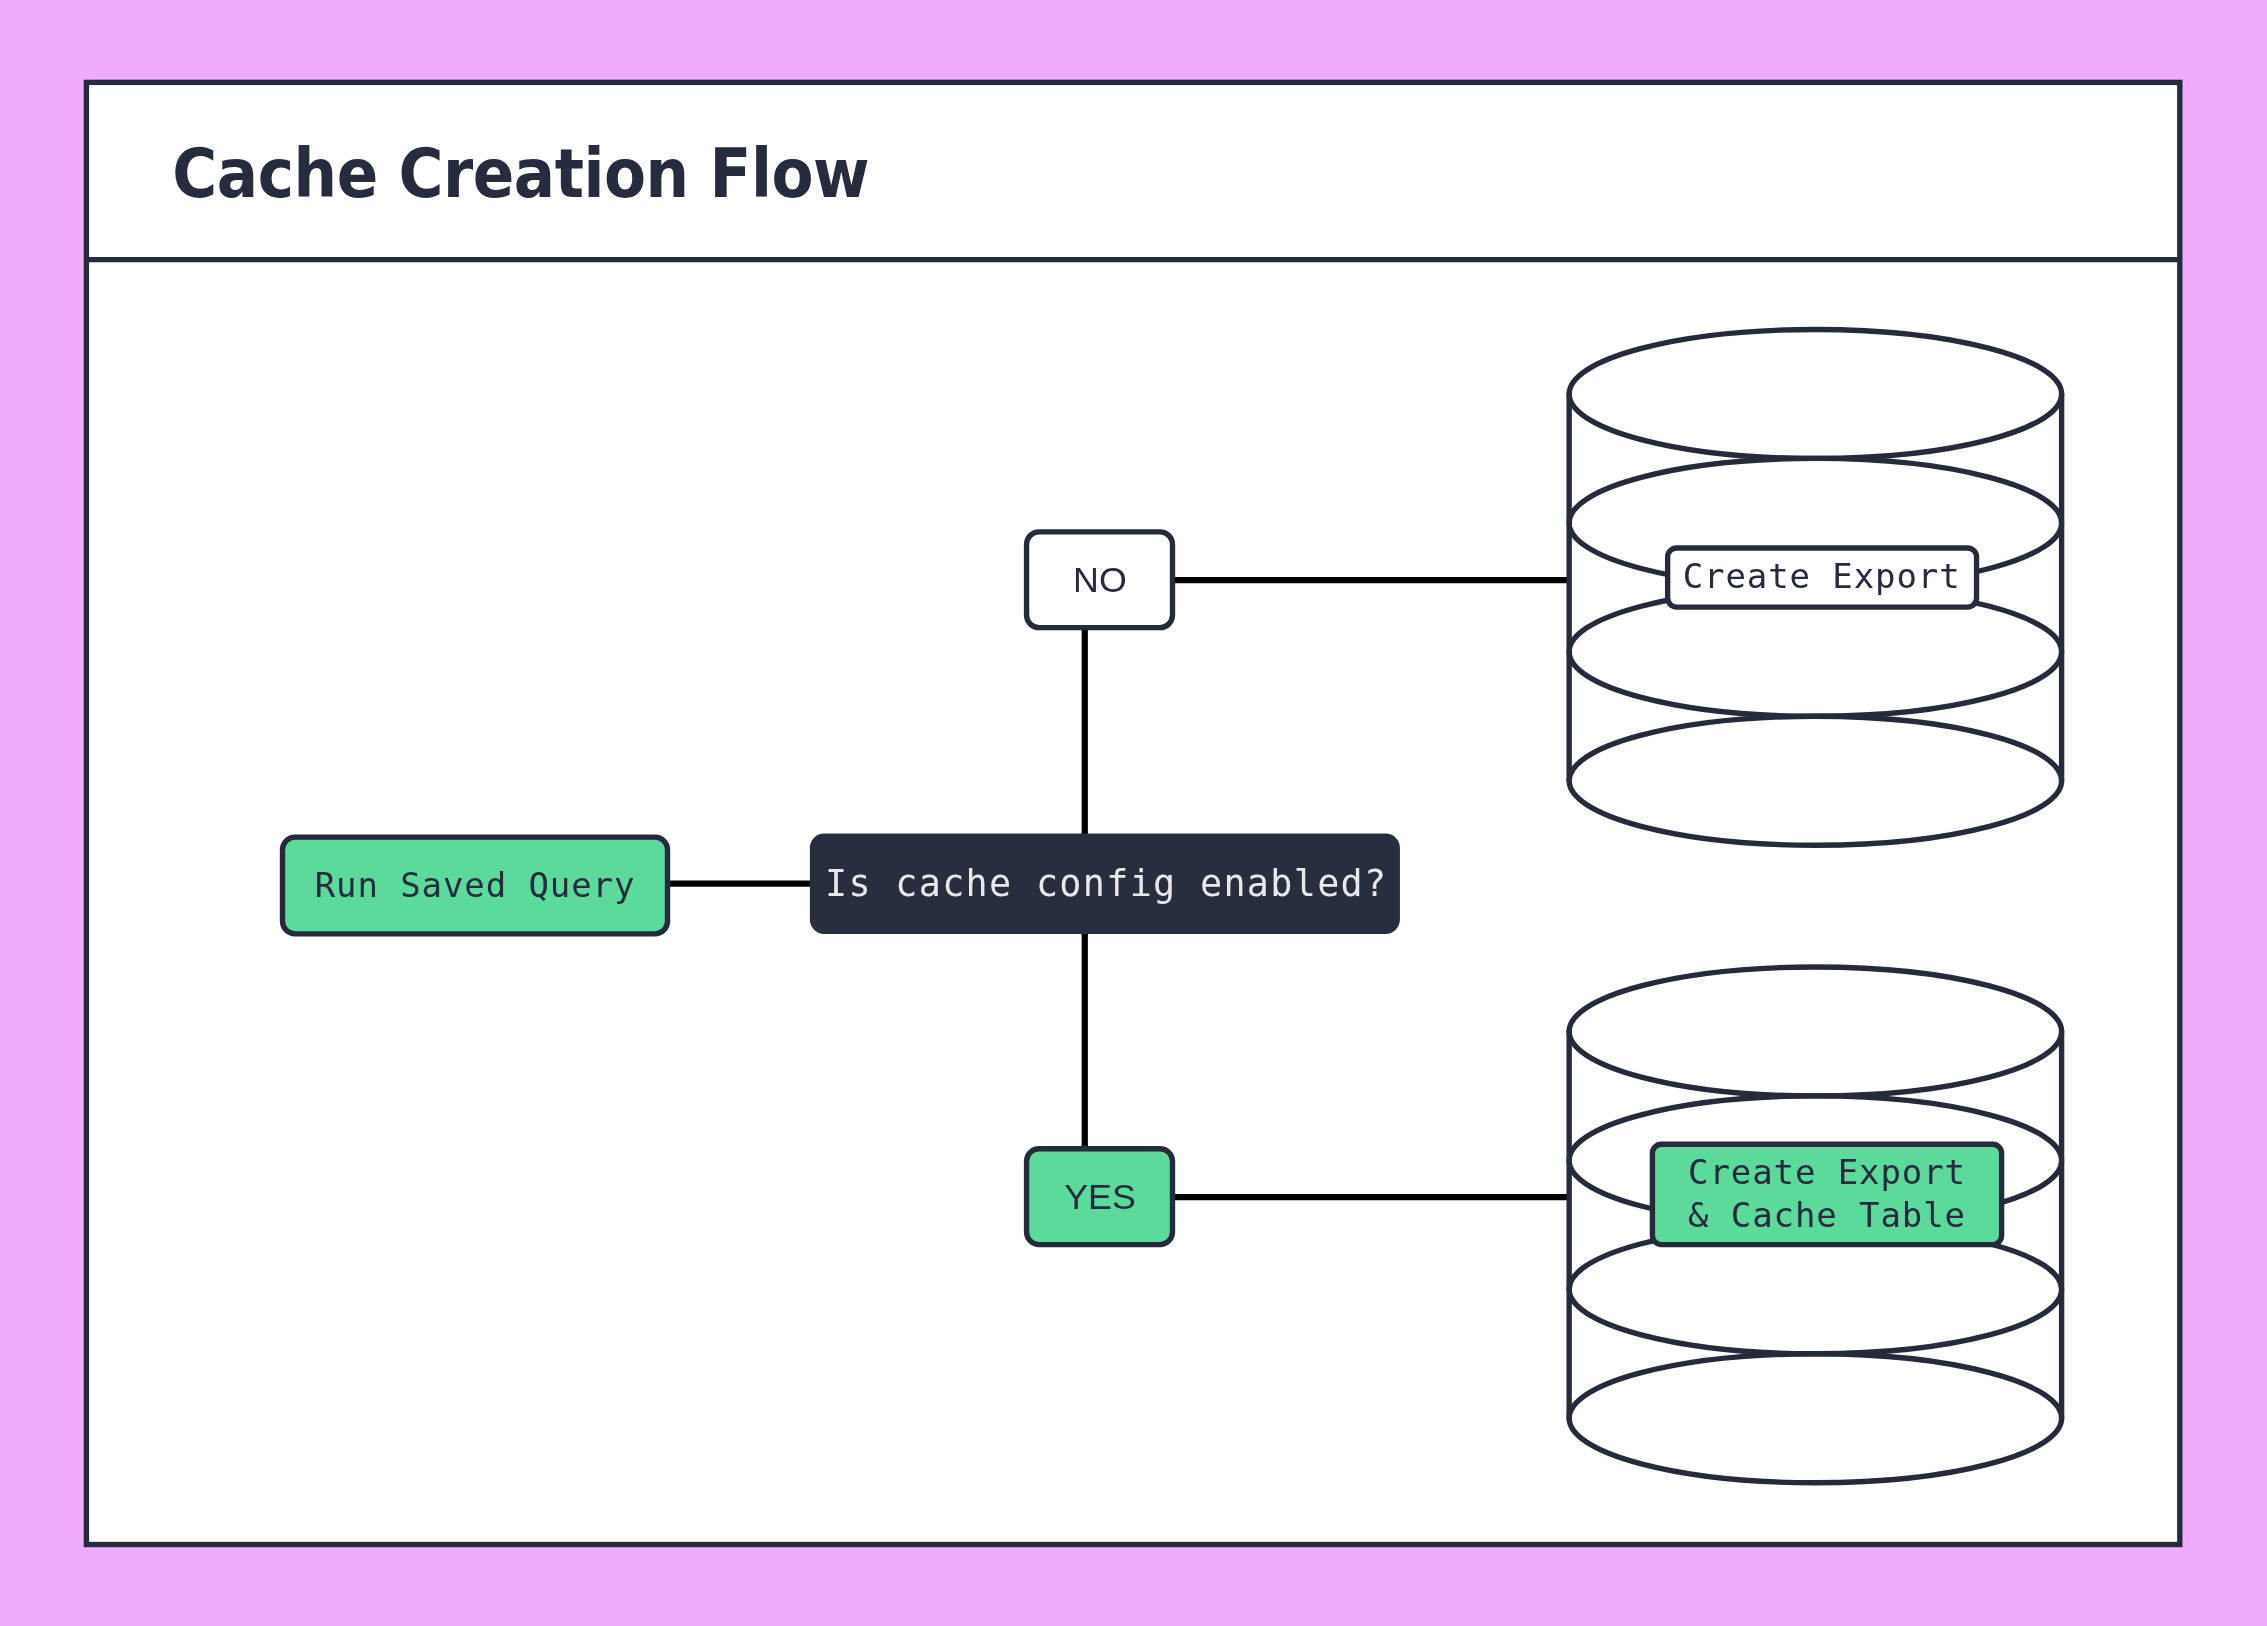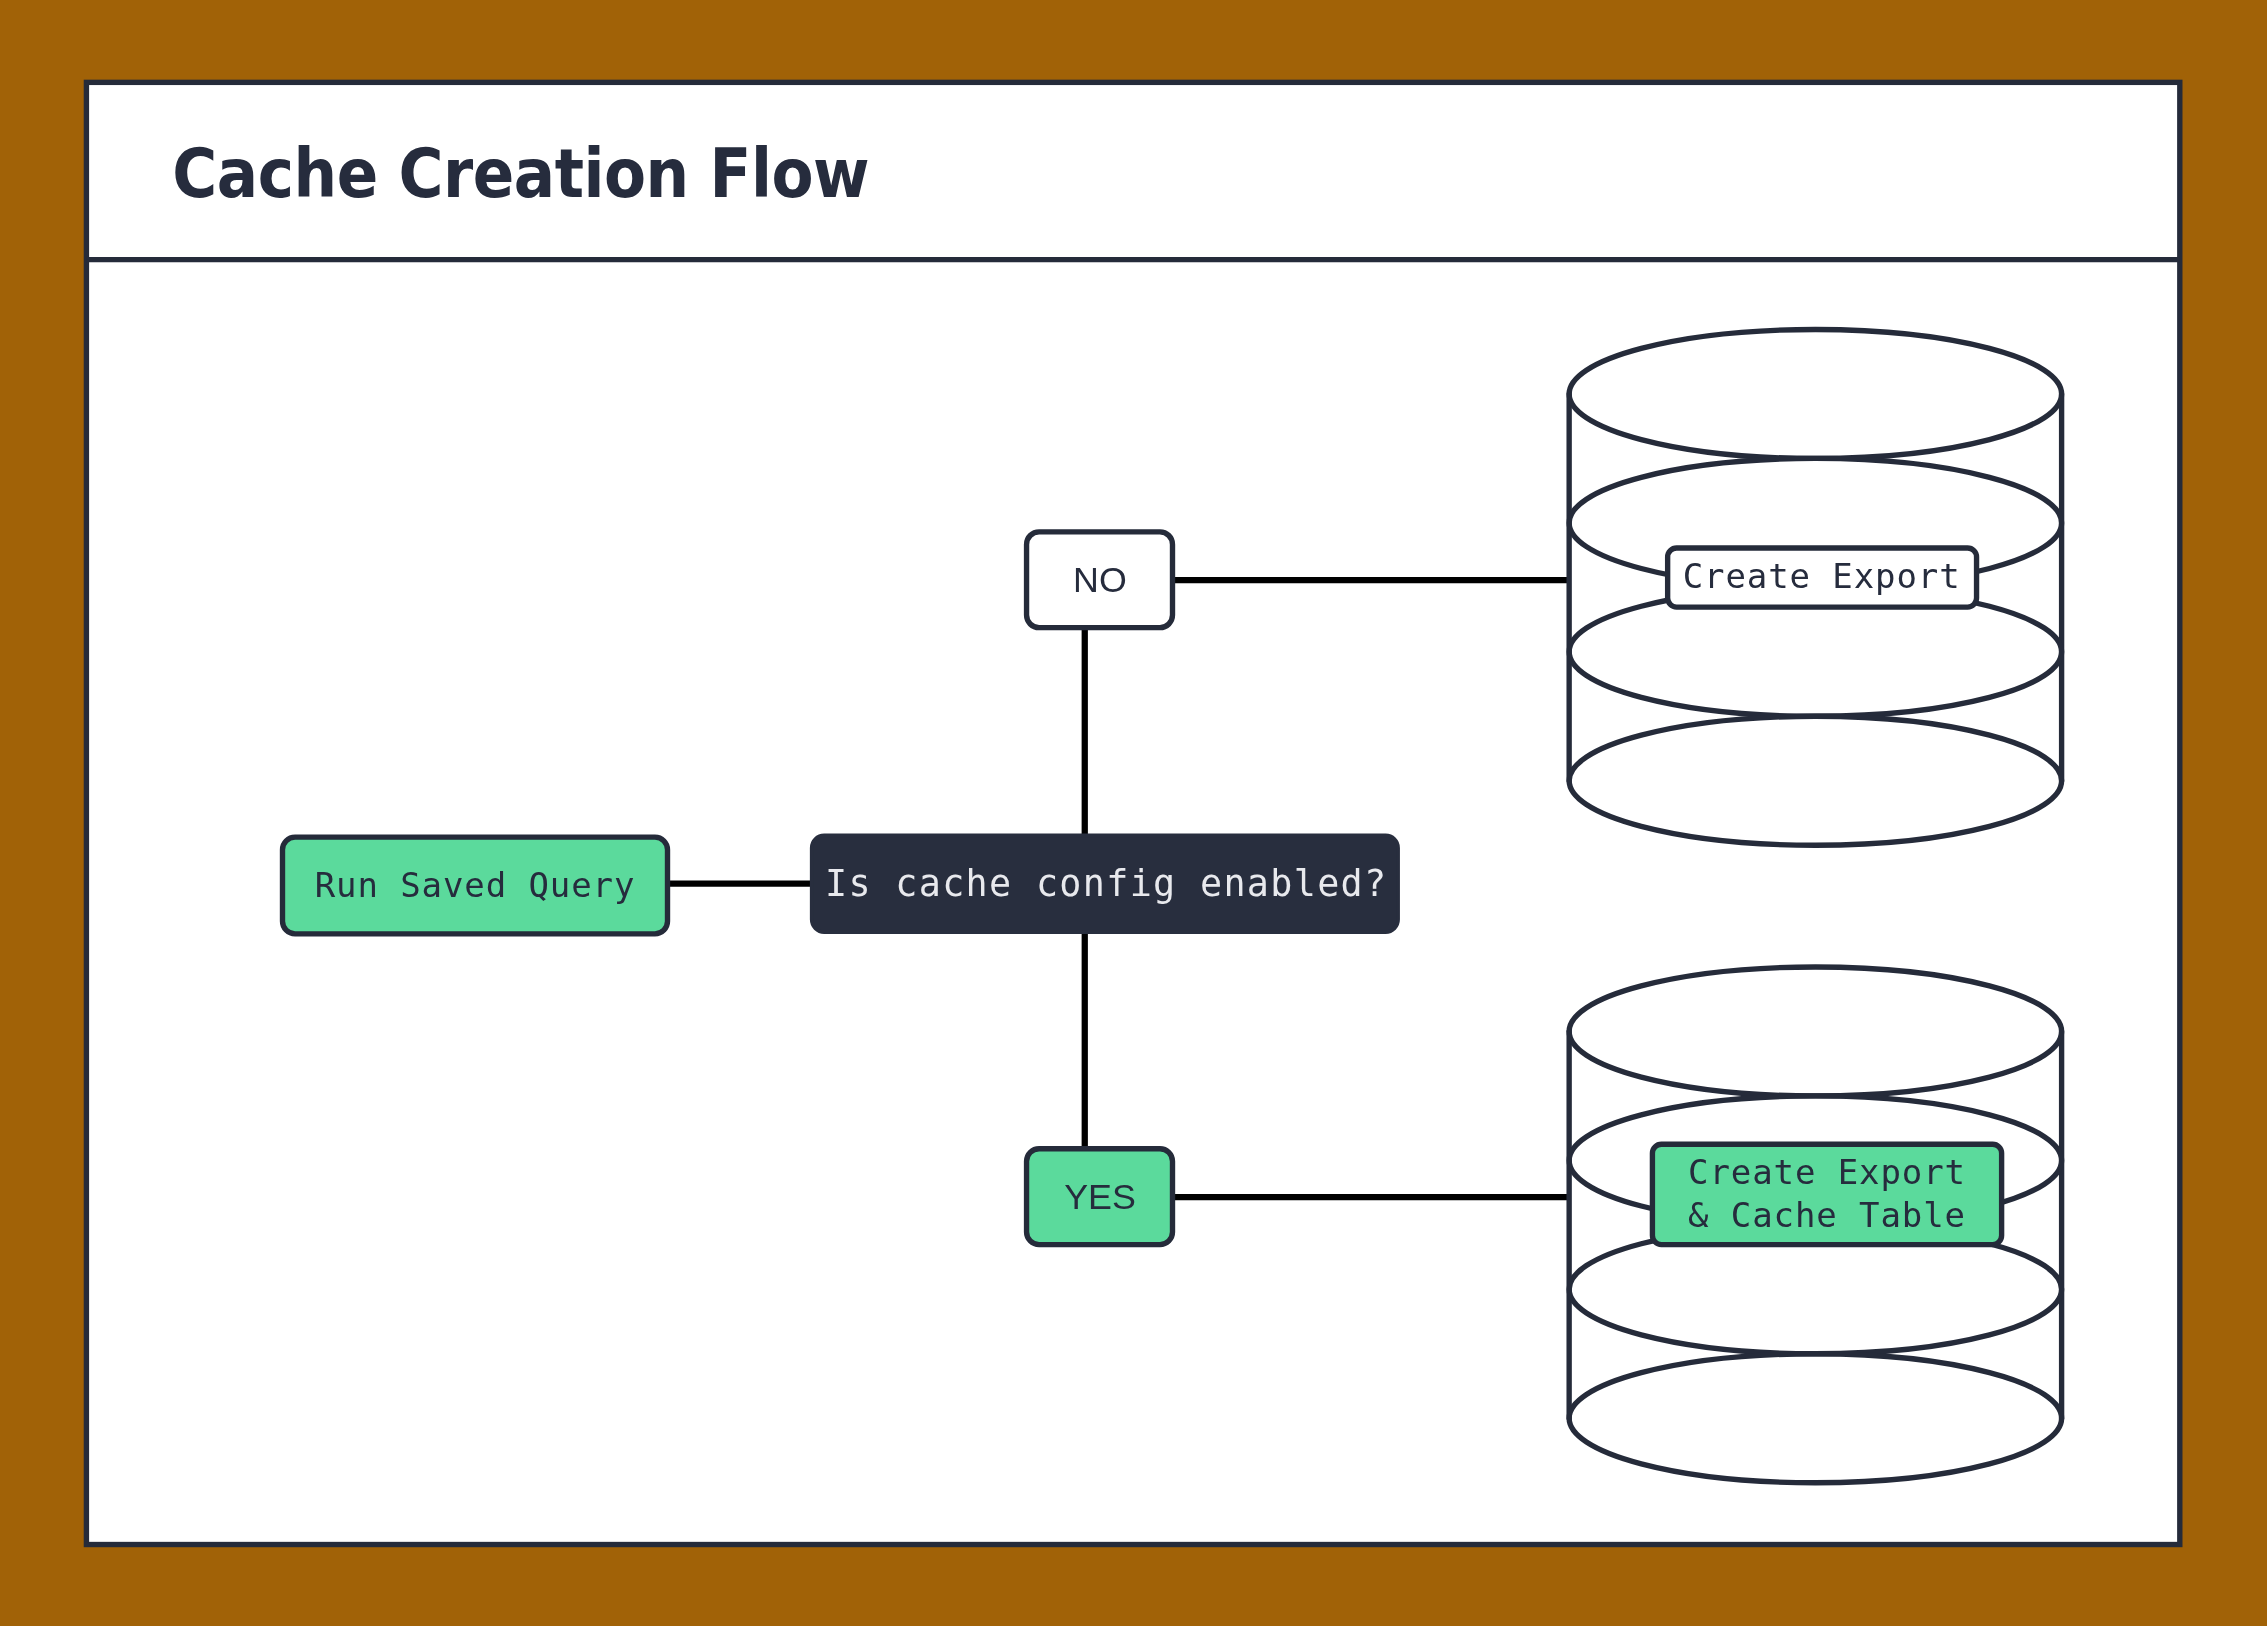--- a/index.html
+++ b/index.html
@@ -10,21 +10,21 @@
   body {
     width: 2268px;
     height: 1626px;
     font-family: "Liberation Sans", sans-serif;
     overflow: hidden;
   }
   #diagram-root {
     position: relative;
     width: 2268px;
     height: 1626px;
-    background: #a16207;
+    background: #f0abfc;
   }
   svg.canvas {
     display: block;
     width: 2268px;
     height: 1626px;
   }
   .frame-rect {
     fill: #ffffff;
     stroke: #252B3A;
     stroke-width: 6;

